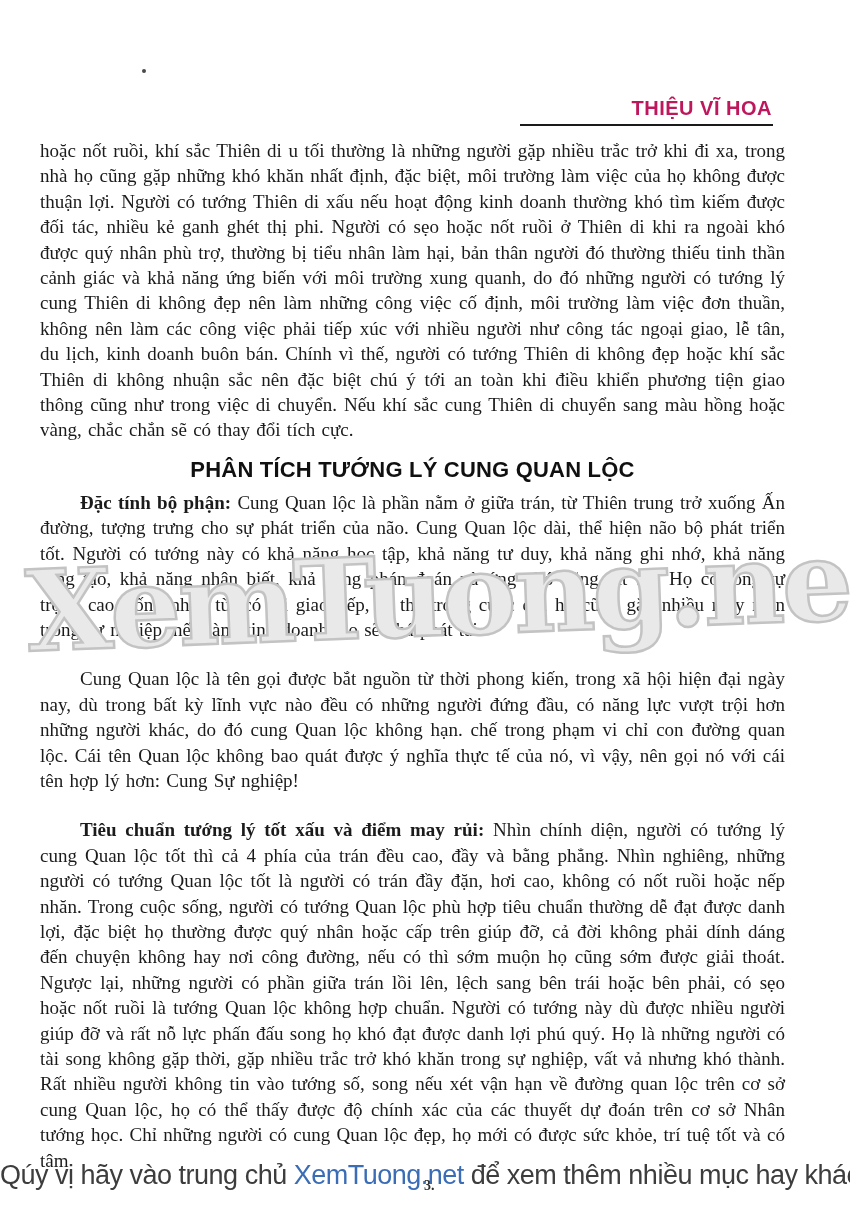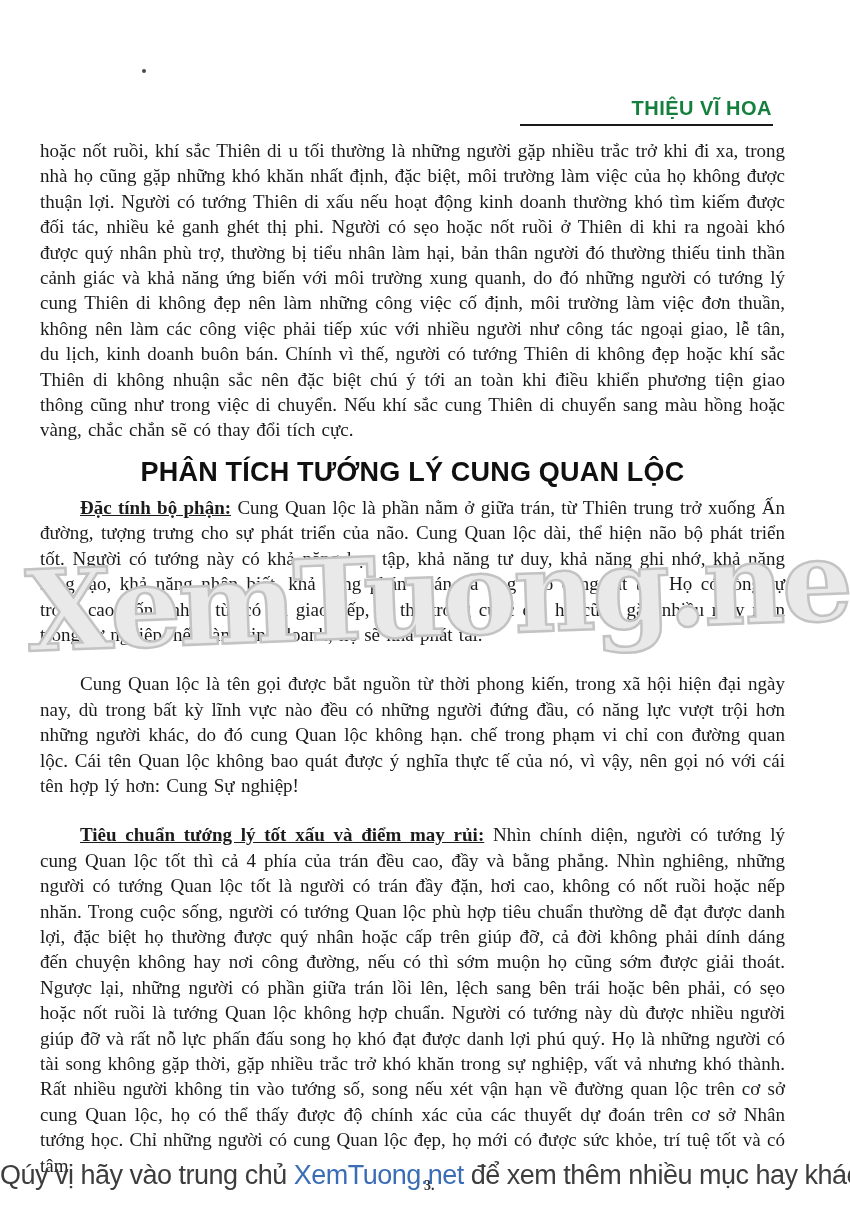--- a/index.html
+++ b/index.html
@@ -18,21 +18,21 @@
   }
   
   .header-author {
     position: absolute;
     top: 97px;
     right: 78px;
     font-family: "Liberation Sans", sans-serif;
     font-weight: bold;
     font-size: 20px;
     letter-spacing: 0.5px;
-    color: #15803d;
+    color: #be185d;
     white-space: nowrap;
   }
   .header-rule {
     position: absolute;
     top: 124px;
     left: 520px;
     width: 253px;
     height: 0;
     border-top: 2.5px solid #1a1a1a;
   }
@@ -65,27 +65,26 @@
   .body-block p + p {
     margin-top: 24px;
   }
   .section-heading {
     margin: 0;
     padding-top: 14px;
     padding-bottom: 7px;
     text-align: center;
     font-family: "Liberation Sans", sans-serif;
     font-weight: bold;
-    font-size: 27px;
+    font-size: 22px;
     letter-spacing: 0.2px;
     color: #101010;
   }
   .lead-bold {
     font-weight: bold;
-    text-decoration: underline;
   }
   
   .watermark {
     position: absolute;
     top: 546px;
     left: 26px;
     width: 800px;
     font-family: "DejaVu Serif", serif;
     font-weight: bold;
     font-size: 112px;

